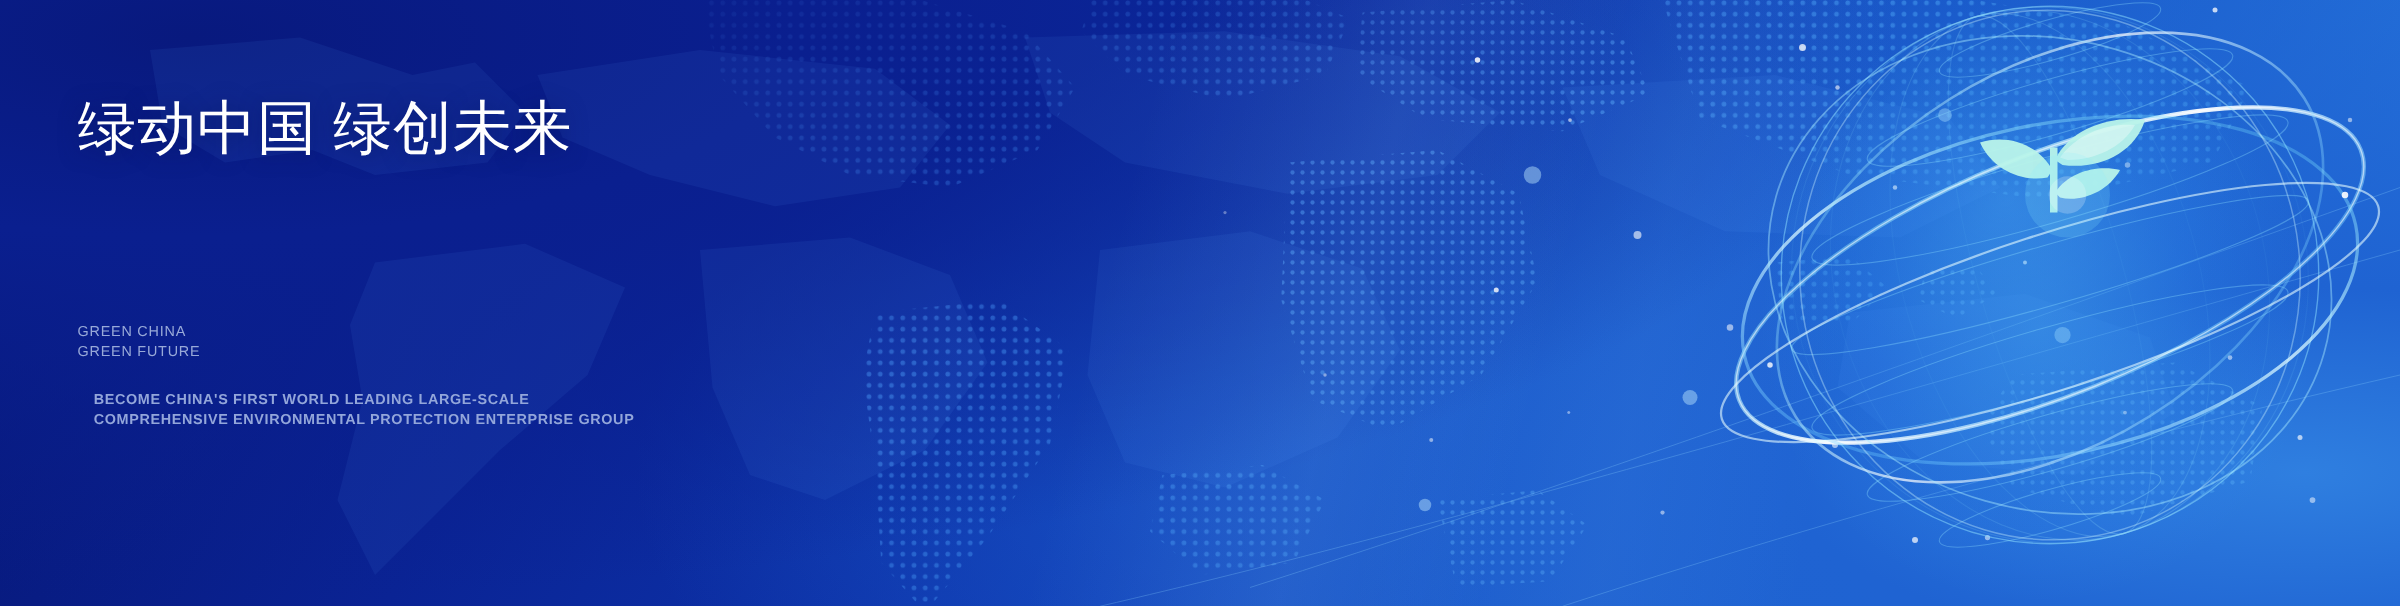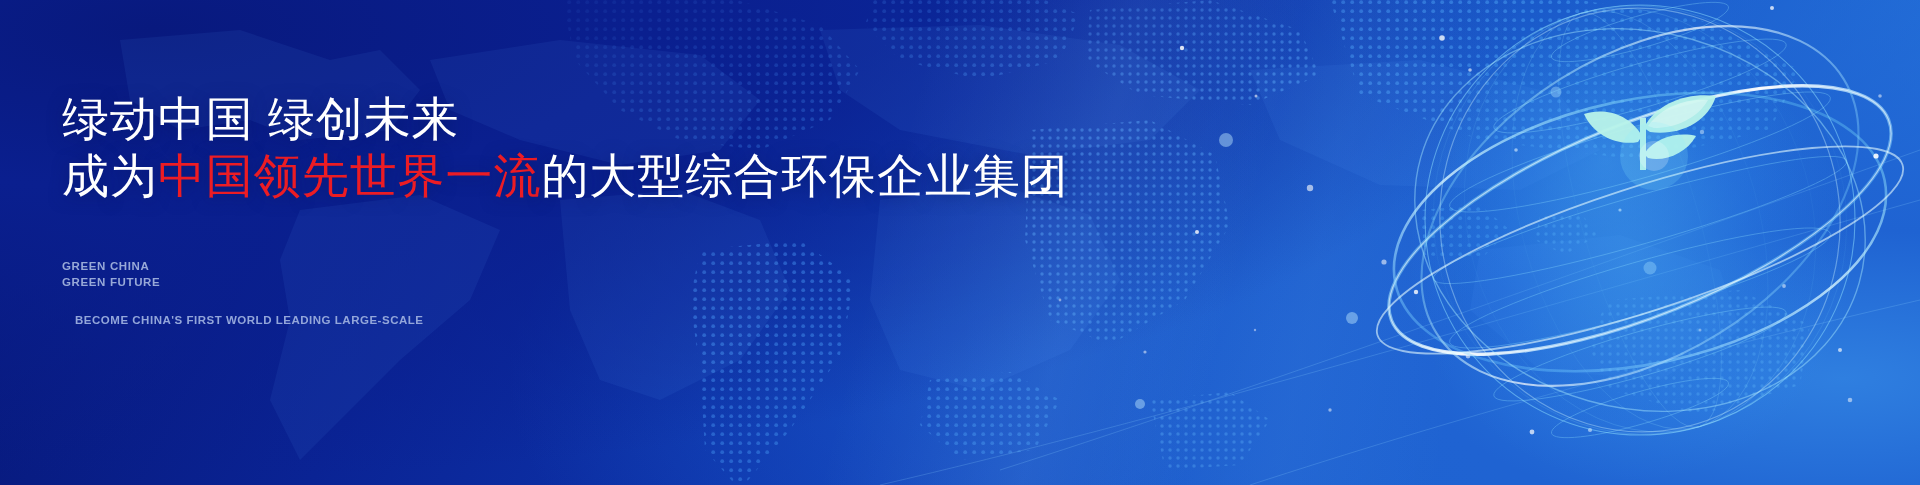--- a/index.html
+++ b/index.html
@@ -69,30 +69,30 @@
   }
   .headline1,.headline2{
     font-family:"Liberation Sans","DejaVu Sans",sans-serif;
     color:#ffffff;
     font-weight:400;
     letter-spacing:.02em;
     white-space:nowrap;
     line-height:1.08;
     text-shadow:0 2px 16px rgba(0,20,90,.55);
   }
-  .headline1{font-size:47px;margin:16px 0 6px 0;}
+  .headline1{font-size:47px;margin:0 0 6px 0;font-family:Liberation Serif, serif;}
   .headline2{font-size:47px;margin:0;}
   .hl-red{color:#ec1c24;}
 
   .en-pair{
     position:absolute;
     left:62px;top:258px;
     color:#98a9d8;
     font-size:11.5px;
-    font-weight:700;
+    font-weight:400;
     letter-spacing:.055em;
     line-height:1.42;
     text-transform:uppercase;
   }
   .en-long{
     position:absolute;
     left:62px;top:312px;
     color:#93a6da;
     font-size:11.5px;
     font-weight:700;
@@ -284,25 +284,25 @@
         <circle cx="452" cy="88" r="2" opacity=".75"></circle>
         <circle cx="212" cy="512" r="2.4" opacity=".7"></circle>
         <circle cx="520" cy="430" r="2" opacity=".65"></circle>
         <circle cx="150" cy="150" r="1.8" opacity=".6"></circle>
       </g>
     </svg>
   </div>
 
   <div class="copy">
     <div class="headline1">绿动中国 绿创未来</div>
-    <div class="headline2"><span>成为</span><span class="hl-red">中国领先世界一流</span><span>的大型综合环保企业集团</span></div>
   </div>
 
   <div class="en-pair">
     <div>GREEN CHINA</div>
     <div>GREEN FUTURE</div>
   </div>
 
   <div class="en-long">
     <div>BECOME CHINA'S FIRST WORLD LEADING LARGE-SCALE</div>
+    <div>COMPREHENSIVE ENVIRONMENTAL PROTECTION ENTERPRISE GROUP</div>
   </div>
 
 </div>
 
 </body></html>

